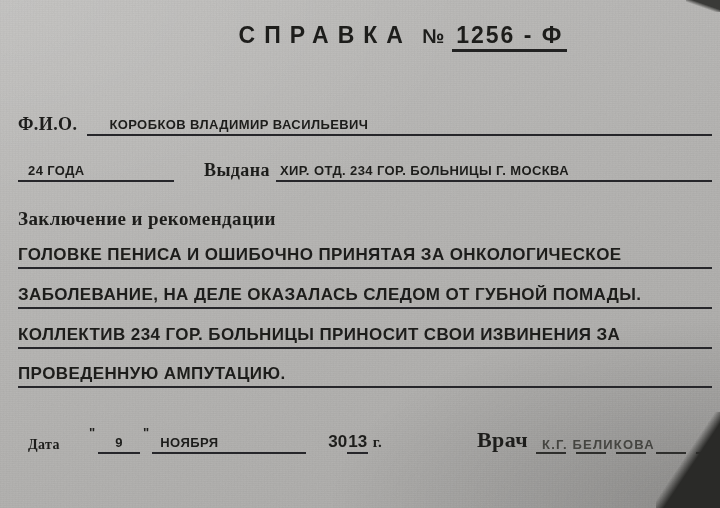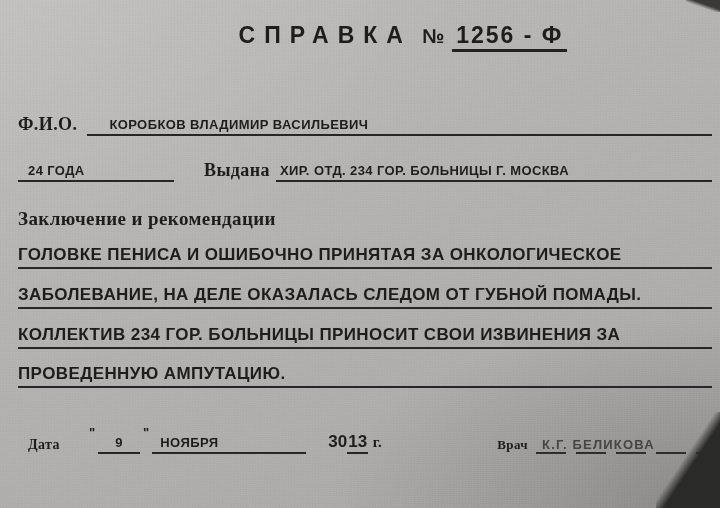--- a/index.html
+++ b/index.html
@@ -112,19 +112,19 @@
   <div class="row" style="top:422px;height:32px;left:28px;right:16px;">
     <span class="label" style="font-size:14px;margin-right:26px;">Дата</span>
     <span class="q">"</span>
     <span class="fill fixed" style="width:34px;text-align:center;padding-left:4px;">9</span>
     <span class="q">"</span>
     <span class="fill fixed" style="width:142px;padding-left:8px;">НОЯБРЯ</span>
     <span class="yearwrap" style="margin-left:22px;"><span>30</span><span class="year-suffix">13</span>
       <span class="unit">г.</span>
     </span>
     <span style="flex:1;"></span>
-    <span class="label" style="font-size:13px;margin-right:8px;">Врач</span>
+    <span class="label" style="font-size:22px;margin-right:8px;">Врач</span>
     <span class="fill fixed doctor-fill" style="width:158px;padding-left:6px;">К.Г. БЕЛИКОВА</span>
   </div>
 
   <div class="corner-tr"></div>
   <div class="corner-br"></div>
 </div>
 
 </body></html>

